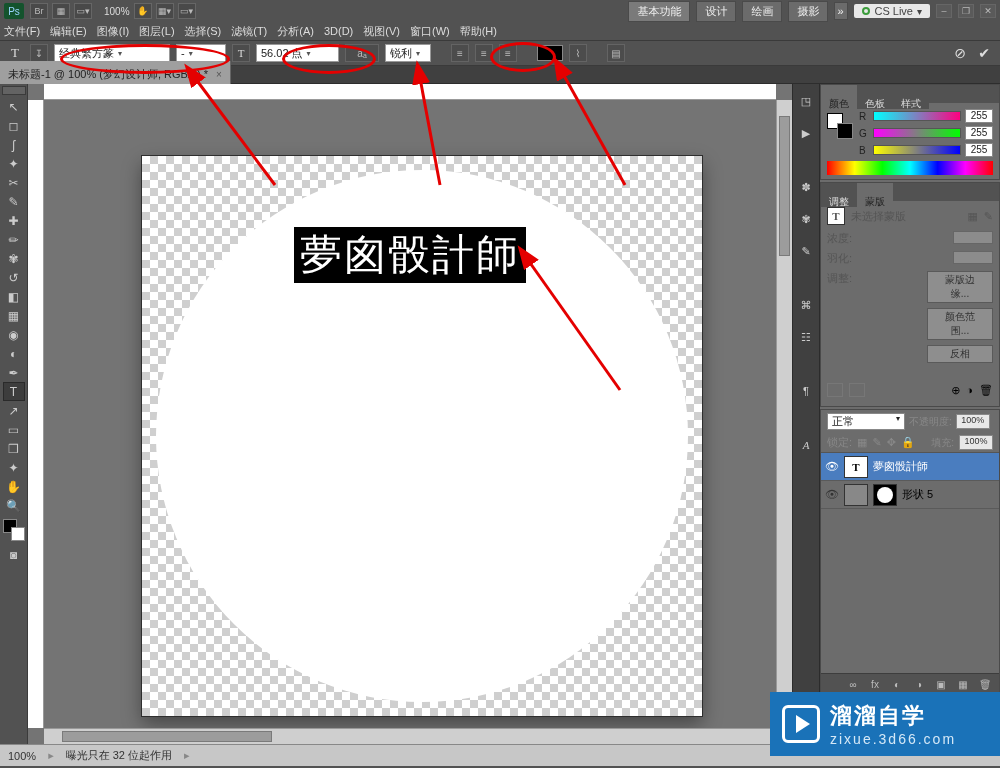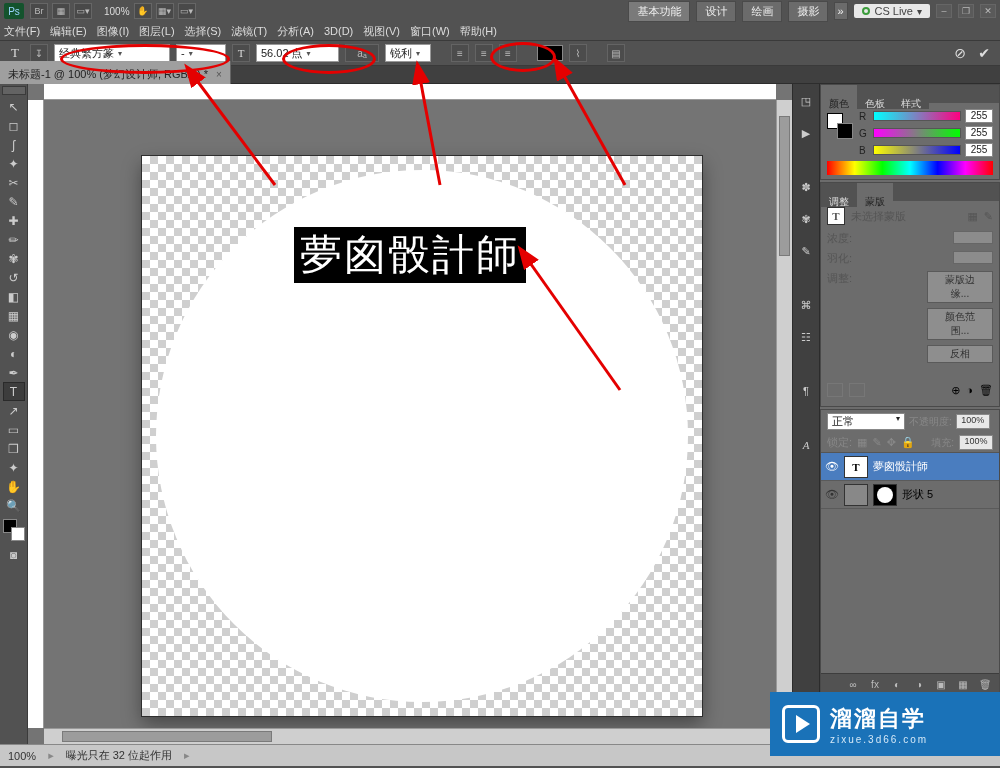--- a/index.html
+++ b/index.html
@@ -98,21 +98,21 @@
 .lbottom{display:flex;justify-content:flex-end;gap:6px;padding:3px 6px;background:#525252;border-top:1px solid #3d3d3d}
 .lbottom .lb{width:16px;height:14px;color:#bbb;font-size:10px;display:flex;align-items:center;justify-content:center}
 .statusbar{height:22px;background:#c7c7c7;border-top:1px solid #888;display:flex;align-items:center;padding:0 8px;gap:12px;font-size:10px;color:#333}
 .annot{position:absolute;pointer-events:none;z-index:50}
 .oval{border:3px solid #e40000;border-radius:50%}
 .watermark{position:absolute;right:0;bottom:12px;width:230px;height:64px;background:#1a72b8;color:#fff;display:flex;align-items:center;gap:10px;padding:0 12px;z-index:60}
 .watermark .play{width:38px;height:38px;border:3px solid #fff;border-radius:6px;display:flex;align-items:center;justify-content:center}
 .watermark .play .tri{width:0;height:0;border-left:14px solid #fff;border-top:9px solid transparent;border-bottom:9px solid transparent;margin-left:3px}
 .watermark .txt{display:flex;flex-direction:column}
 .watermark .big{font-size:22px;font-weight:bold;letter-spacing:2px}
-.watermark .sm{font-size:10px;letter-spacing:2px;color:#d4e8f7}
+.watermark .sm{font-size:14px;letter-spacing:2px;color:#d4e8f7}
 </style>
 </head>
 <body>
 
 <div class="topbar">
   <div class="ps-logo">Ps</div>
   <div class="top-icons">
     <div class="top-ico">Br</div>
     <div class="top-ico">▦</div>
     <div class="top-ico">▭▾</div>

